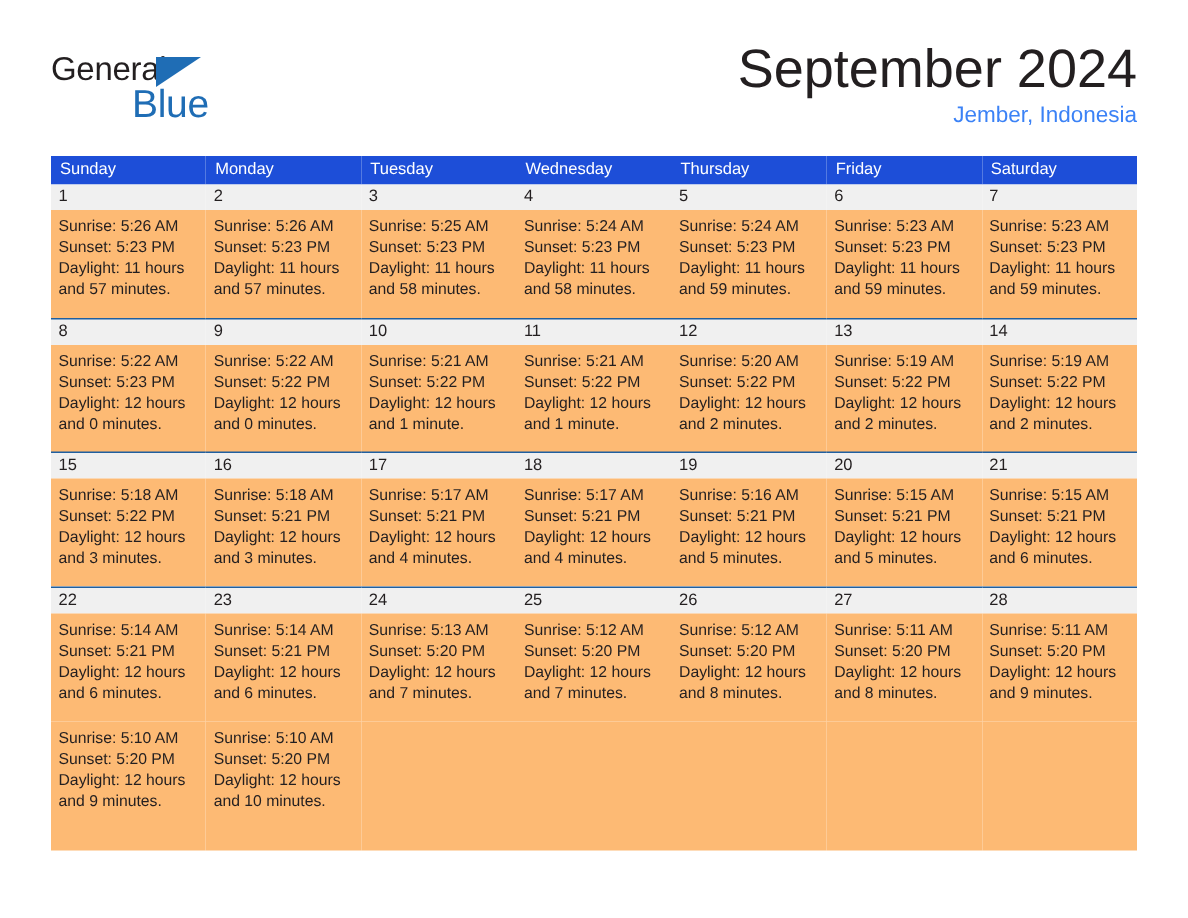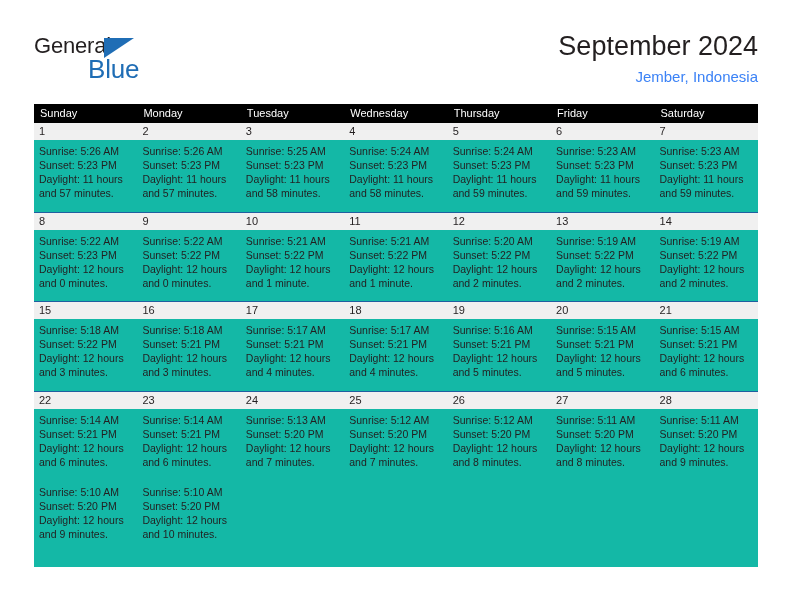--- a/index.html
+++ b/index.html
@@ -63,21 +63,21 @@
     color: #1f6db5;
     font-family: "Liberation Sans", sans-serif;
   }
   .title-block {
     position: absolute;
     right: 34px;
     top: 30px;
     text-align: right;
   }
   .cal-title {
-    font-size: 27px;
+    font-size: 36px;
     font-weight: normal;
     color: #231f20;
     line-height: 32px;
     white-space: nowrap;
   }
   .cal-subtitle {
     font-size: 15px;
     font-weight: normal;
     color: #3b82f6;
     line-height: 20px;
@@ -94,21 +94,21 @@
     border-collapse: collapse;
     table-layout: fixed;
   }
   .calendar th,
   .calendar td {
     padding: 0;
     margin: 0;
     vertical-align: top;
   }
   .dow-row th {
-    background: #000000;
+    background: #1d4ed8;
     color: #ffffff;
     font-size: 11px;
     font-weight: normal;
     text-align: left;
     height: 19px;
     line-height: 19px;
     padding-left: 6px;
     box-sizing: border-box;
   }
   .daynum-row td {
@@ -124,21 +124,21 @@
   .daynum-row.first td {
     border-top: none;
   }
   .info-row td {
     height: 72px;
     font-size: 10.5px;
     line-height: 14.1px;
     color: #231f20;
     padding: 4px 7px 0 5px;
     box-sizing: border-box;
-    background: #14b8a6;
+    background: #fdba74;
   }
   .info-row.last td {
     height: 86px;
   }
   .cell-line {
     display: block;
     white-space: normal;
   }
   .empty-cell {
     color: transparent;

